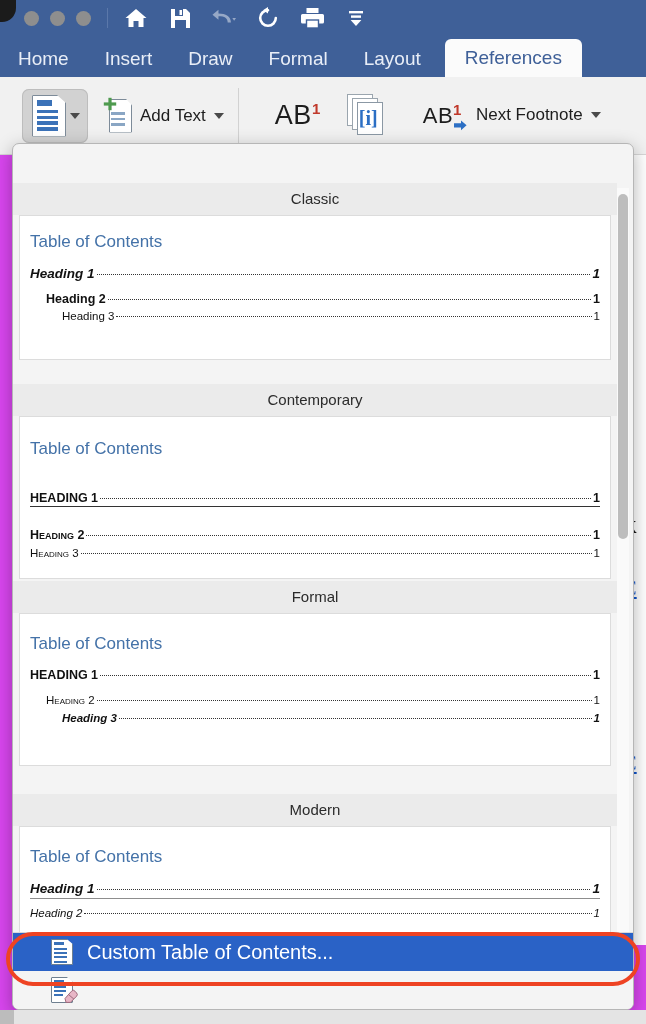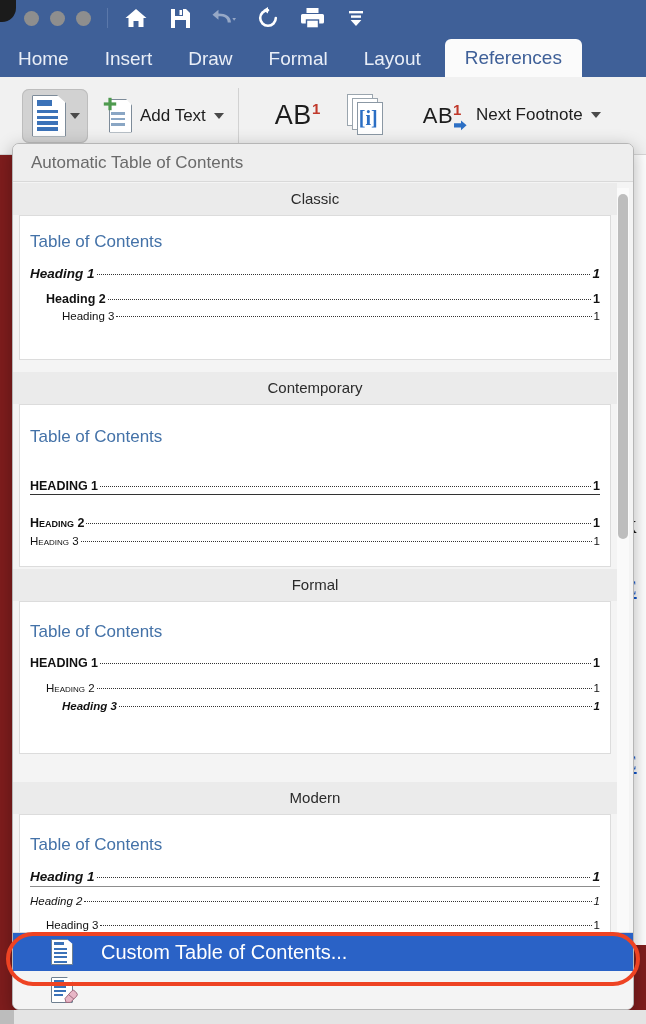--- a/index.html
+++ b/index.html
@@ -2,21 +2,21 @@
 <html><head>
 <meta charset="utf-8">
 <style>
   * { box-sizing: border-box; margin: 0; padding: 0; }
   html, body {
     width: 646px; height: 1024px;
     overflow: hidden;
     font-family: "Liberation Sans", sans-serif;
     background: #ffffff;
   }
-  #app { position: relative; width: 646px; height: 1024px; overflow: hidden; background:#7f1d1d; }
+  #app { position: relative; width: 646px; height: 1024px; overflow: hidden; background:#d946ef; }
 
   
   .titlebar {
     position: absolute; left: 0; top: 0; width: 646px; height: 36px;
     background: #3f6098;
     display: flex; align-items: center;
   }
   .tl-corner {
     position: absolute; left: 0; top: 0; width: 16px; height: 22px;
     background: #1b1b1b; border-bottom-right-radius: 14px;
@@ -136,21 +136,21 @@
     position: absolute; right: 5px; top: 50px; width: 10px; height: 345px;
     background: #bdbdbd; border-radius: 5px;
   }
 
   
   .cmds {
     position: absolute; left: 0; bottom: 0; width: 622px;
     background: #f4f4f4; border-top: 1px solid #d9d9d9;
   }
   .cmd {
-    display: flex; align-items: center; gap: 28px; height: 38px;
+    display: flex; align-items: center; gap: 14px; height: 38px;
     padding-left: 38px; font-size: 20px; color: #111;
   }
   .cmd.selected { background: #2a62c6; color: #ffffff; }
   .cmd-ico { width: 22px; height: 26px; position: relative; flex: 0 0 auto; }
 
   
   .page { position: absolute; inset: 0; background: #fff; border: 1px solid #7d8b99; border-radius: 1px; }
   .page.clip { clip-path: polygon(0 0, 72% 0, 100% 20%, 100% 100%, 0 100%); }
   .pline { position: absolute; left: 14%; height: 8%; background: #3b72b8; }
 
@@ -297,21 +297,20 @@
     <div class="ln" style="top:490px;font-size:24px;font-weight:700;">a</div>
     <div class="ln" style="top:530px;font-size:17px;">c</div>
     <div class="ln" style="top:565px;font-size:22px;font-weight:700;">s</div>
     <div class="ln lnk" style="top:595px;font-size:22px;">C</div>
     <div class="ln" style="top:665px;font-size:25px;font-weight:700;">t</div>
     <div class="ln" style="top:745px;font-size:18px;">e</div>
   </div>
 
   <div class="gallery">
 
-    <div class="gal-header">Automatic Table of Contents</div>
 
     <div class="gal-scrollarea">
       <div class="gal-inner">
 
         <div class="sec-label">Classic</div>
         <div class="preview">
           <div class="pv-title">Table of Contents</div>
           <div class="row" style="margin-bottom:10px;">
             <span class="h1c">Heading 1</span>
             <span class="lead"></span>
@@ -322,21 +321,21 @@
             <span class="lead"></span>
             <span class="pg h2c">1</span>
           </div>
           <div class="row ind2" style="margin-bottom:22px;">
             <span class="h3c">Heading 3</span>
             <span class="lead"></span>
             <span class="pg h3c">1</span>
           </div>
         </div>
 
-        <div class="sec-label" style="margin-top:12px;">Contemporary</div>
+        <div class="sec-label" style="margin-top:24px;">Contemporary</div>
         <div class="preview" style="padding-top:22px;">
           <div class="pv-title" style="margin-bottom:32px;">Table of Contents</div>
           <div class="row ul1">
             <span class="h2c">HEADING 1</span>
             <span class="lead"></span>
             <span class="pg h2c">1</span>
           </div>
           <div class="gap"></div>
           <div class="gap-s"></div>
           <div class="row" style="margin-bottom:4px;">

